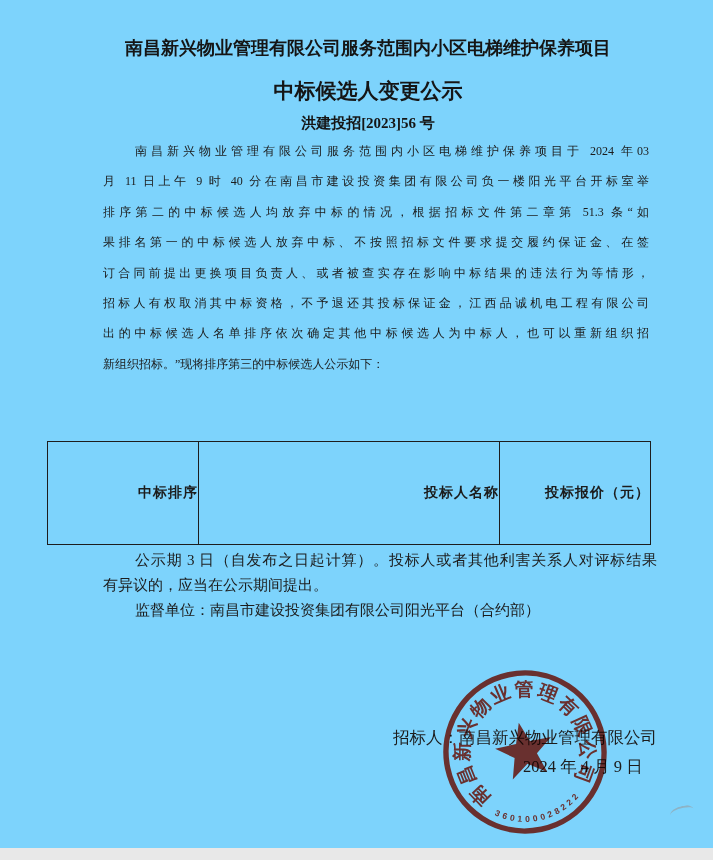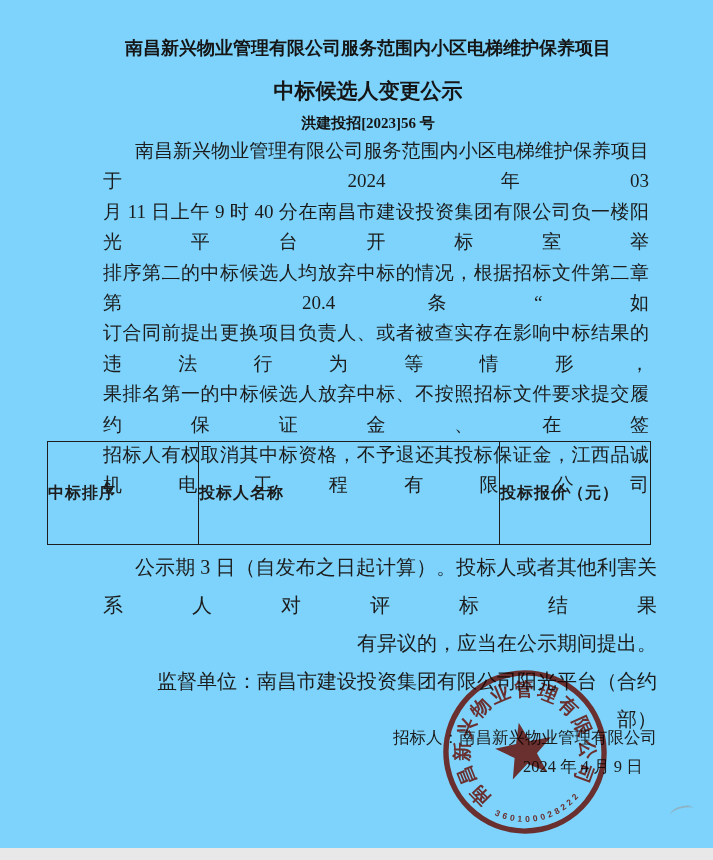--- a/index.html
+++ b/index.html
@@ -11,36 +11,36 @@
     overflow:hidden;
     font-family:"Liberation Serif","DejaVu Serif",serif;
     color:#1c1c1c;
   }
   
   .titles{position:absolute;left:0;top:0;width:736px;text-align:center;}
   .title1{position:absolute;top:36px;left:0;width:100%;font-size:18px;font-weight:bold;letter-spacing:0px;color:#151515;}
   .title2{position:absolute;top:77px;left:0;width:100%;font-size:21px;font-weight:bold;color:#151515;}
   .title3{position:absolute;top:114px;left:0;width:100%;font-size:15px;font-weight:bold;color:#151515;}
   
-  .body-par{position:absolute;left:103px;top:136px;width:546px;font-size:19px;line-height:30.4px;}
+  .body-par{position:absolute;left:103px;top:136px;width:546px;font-size:12px;line-height:30.4px;}
   .bline{text-align:justify;text-align-last:justify;}
   .bline.last{text-align-last:left;}
   .bline.indent{text-indent:32px;}
   
   table.bid{position:absolute;left:47px;top:441px;width:600px;height:104px;border-collapse:collapse;table-layout:fixed;}
-  table.bid td,table.bid th{border:1.7px solid #1d1d1d;text-align:left;vertical-align:middle;font-size:16px;padding:0;}
+  table.bid td,table.bid th{border:1.7px solid #1d1d1d;text-align:right;vertical-align:middle;font-size:14px;padding:0;}
   table.bid th{font-weight:bold;letter-spacing:1px;}
   table.bid .c1{width:150px;}
   table.bid .c2{width:300px;}
   table.bid .c3{width:150px;}
   table.bid tr.hrow{height:51px;}
   table.bid tr.drow{height:53px;}
   
-  .notice{position:absolute;left:103px;top:548px;width:554px;font-size:20px;line-height:38px;}
-  .nline{text-align:right;}
+  .notice{position:absolute;left:103px;top:548px;width:554px;font-size:15px;line-height:25px;}
+  .nline{text-align:left;}
   .nline.jst{text-align:justify;text-align-last:justify;}
   .nline.indent{text-indent:32px;}
   
   .sig-tenderer{position:absolute;left:393px;top:727px;font-size:16.5px;white-space:nowrap;}
   .sig-date{position:absolute;left:523px;top:756px;font-size:16.5px;white-space:nowrap;}
   
   .seal{position:absolute;left:430px;top:657px;width:190px;height:190px;mix-blend-mode:multiply;opacity:.92;}
   .seal-char{font-family:"Liberation Sans","DejaVu Sans",sans-serif;font-weight:bold;font-size:19px;text-anchor:middle;dominant-baseline:central;}
   .seal-digit{font-family:"Liberation Sans","DejaVu Sans",sans-serif;font-weight:bold;font-size:8.5px;text-anchor:middle;dominant-baseline:central;}
   
@@ -53,24 +53,26 @@
 
   <div class="titles">
     <div class="title1">南昌新兴物业管理有限公司服务范围内小区电梯维护保养项目</div>
     <div class="title2">中标候选人变更公示</div>
     <div class="title3">洪建投招[2023]56 号</div>
   </div>
 
   <div class="body-par">
     <div class="bline indent">南昌新兴物业管理有限公司服务范围内小区电梯维护保养项目于 2024 年03</div>
     <div class="bline">月 11 日上午 9 时 40 分在南昌市建设投资集团有限公司负一楼阳光平台开标室举</div>
-    <div class="bline">排序第二的中标候选人均放弃中标的情况，根据招标文件第二章第 20.4 条“如</div>
+    <div class="bline">排序第二的中标候选人均放弃中标的情况，根据招标文件第二章第 51.3 条“如</div>
+    <div class="bline">果排名第一的中标候选人放弃中标、不按照招标文件要求提交履约保证金、在签</div>
     <div class="bline">订合同前提出更换项目负责人、或者被查实存在影响中标结果的违法行为等情形，</div>
-    <div class="bline">果排名第一的中标候选人放弃中标、不按照招标文件要求提交履约保证金、在签</div>
     <div class="bline">招标人有权取消其中标资格，不予退还其投标保证金，江西品诚机电工程有限公司</div>
+    <div class="bline">出的中标候选人名单排序依次确定其他中标候选人为中标人，也可以重新组织招</div>
+    <div class="bline last">新组织招标。”现将排序第三的中标候选人公示如下：</div>
   </div>
 
   <table class="bid">
     <tbody>
         <tr class="hrow">
       <th class="c1">中标排序</th>
       <th class="c2">投标人名称</th>
       <th class="c3">投标报价（元）</th>
     </tr>
   </tbody>

